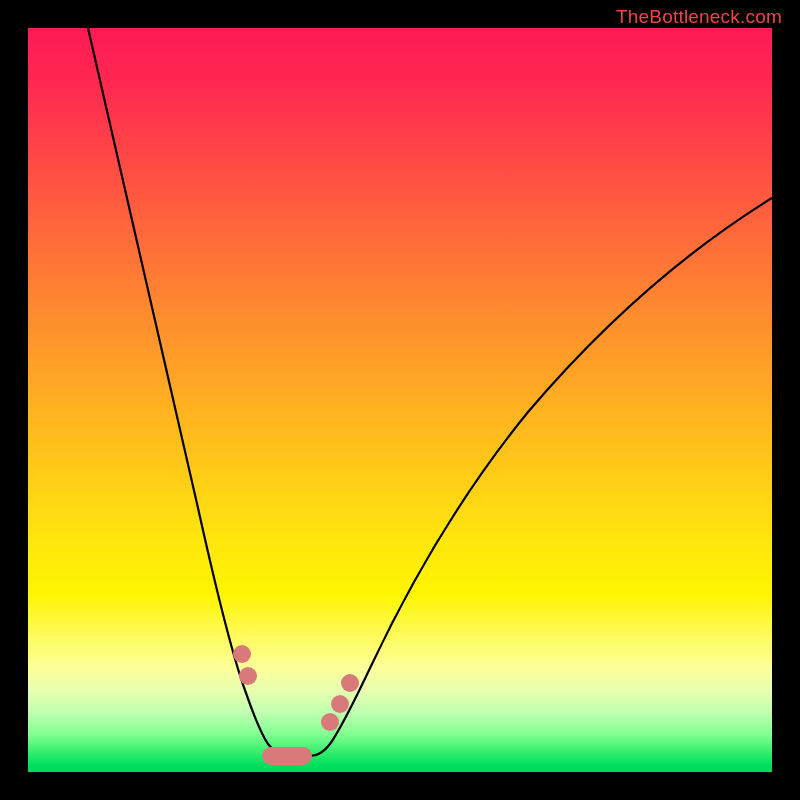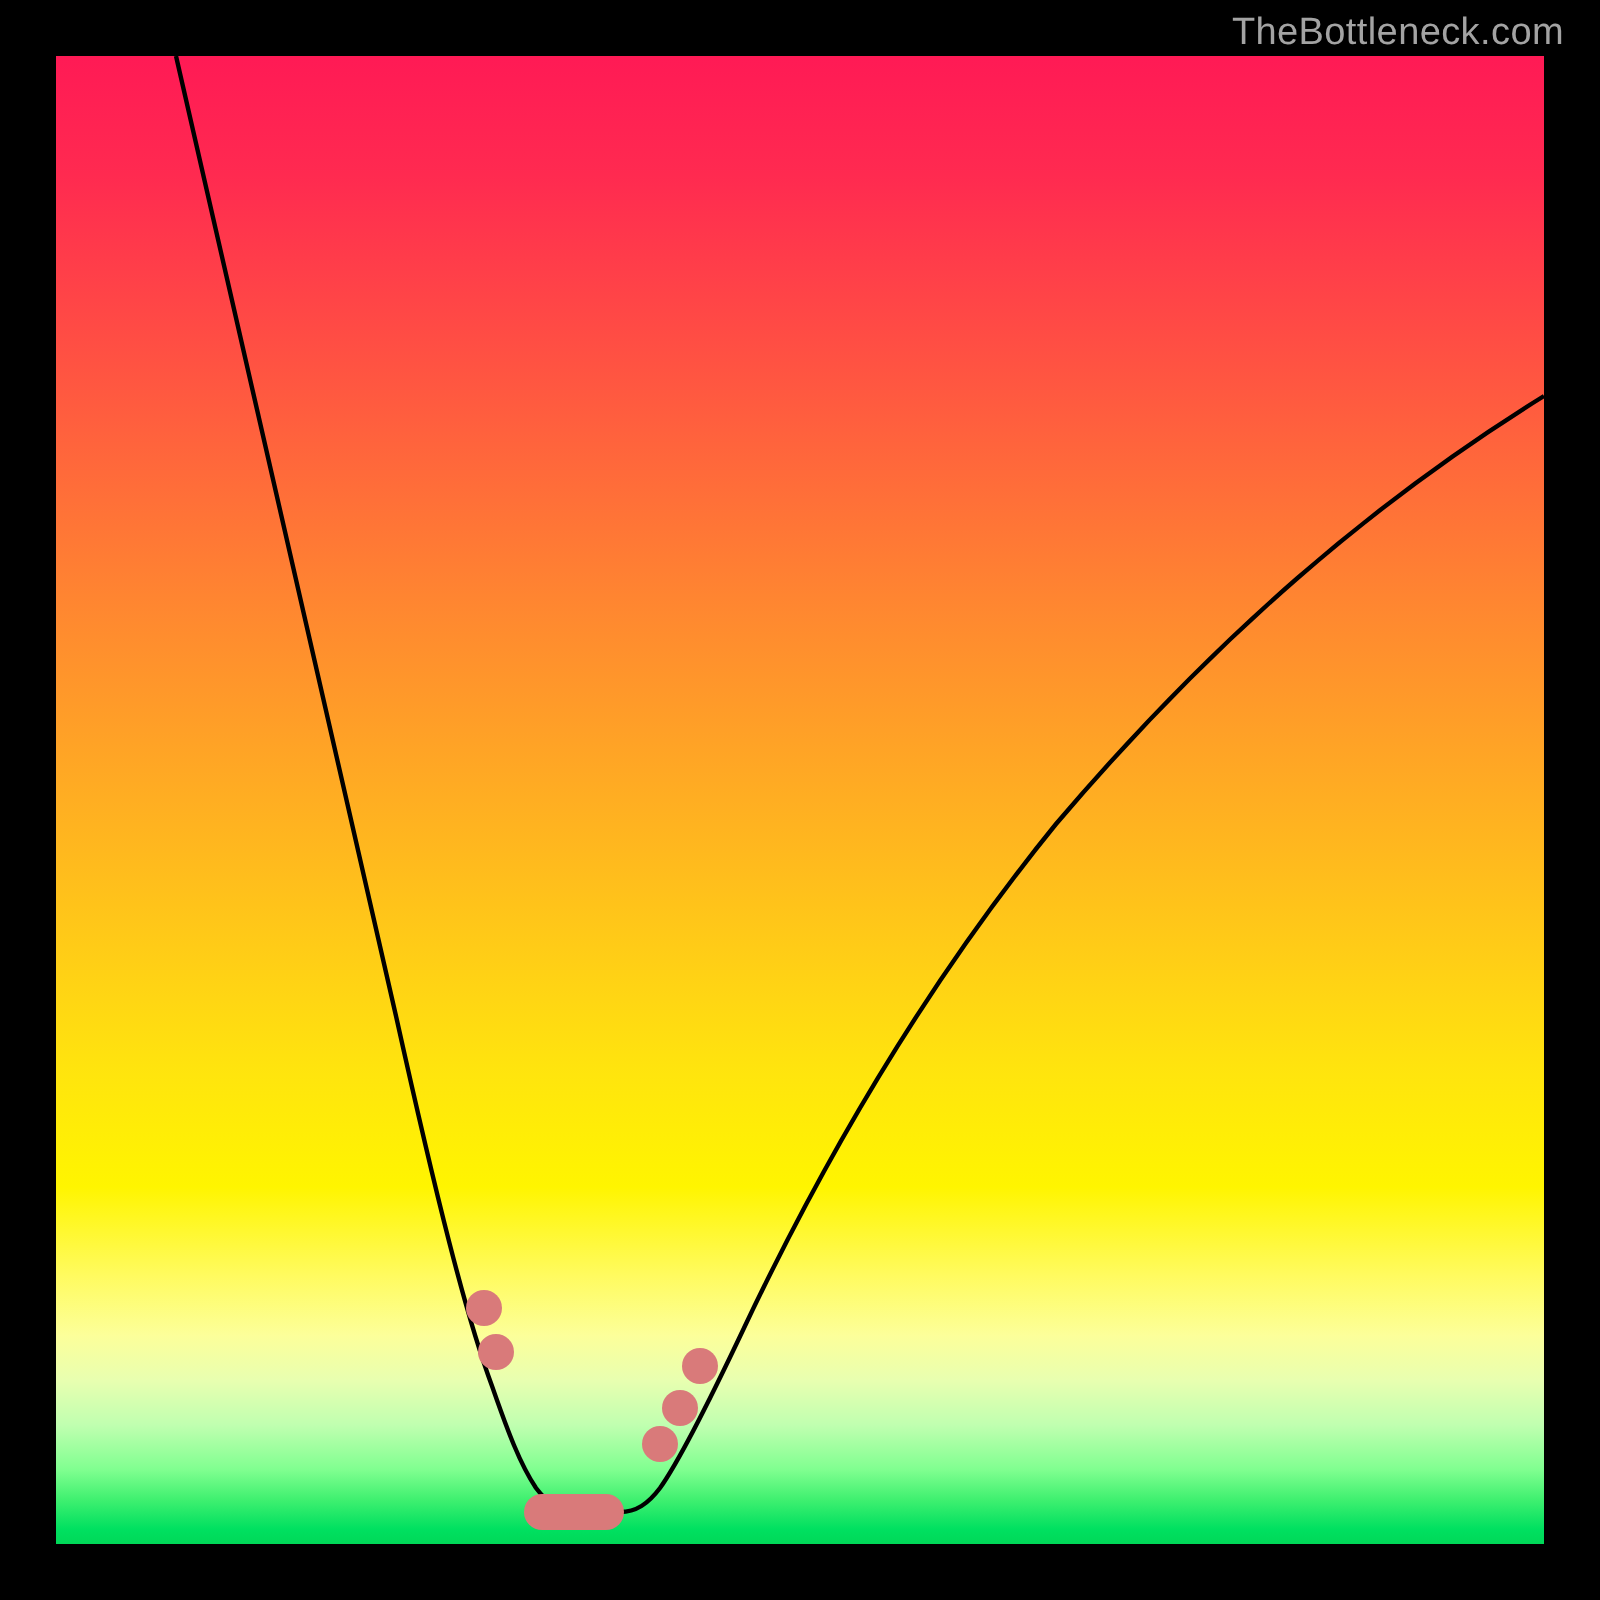--- a/index.html
+++ b/index.html
@@ -42,21 +42,21 @@
       #80ff90 95%,
       #40f070 97%,
       #00e060 99%,
       #00d858 100%
     );
   }
   .watermark {
     position: absolute;
     top: 6px;
     right: 18px;
-    color: #a3a3a3;
+    color: #ef4444;
     font-size: 19px;
     font-weight: 500;
     letter-spacing: 0.2px;
   }
   .curve-svg {
     position: absolute;
     top: 0;
     left: 0;
     width: 744px;
     height: 744px;

